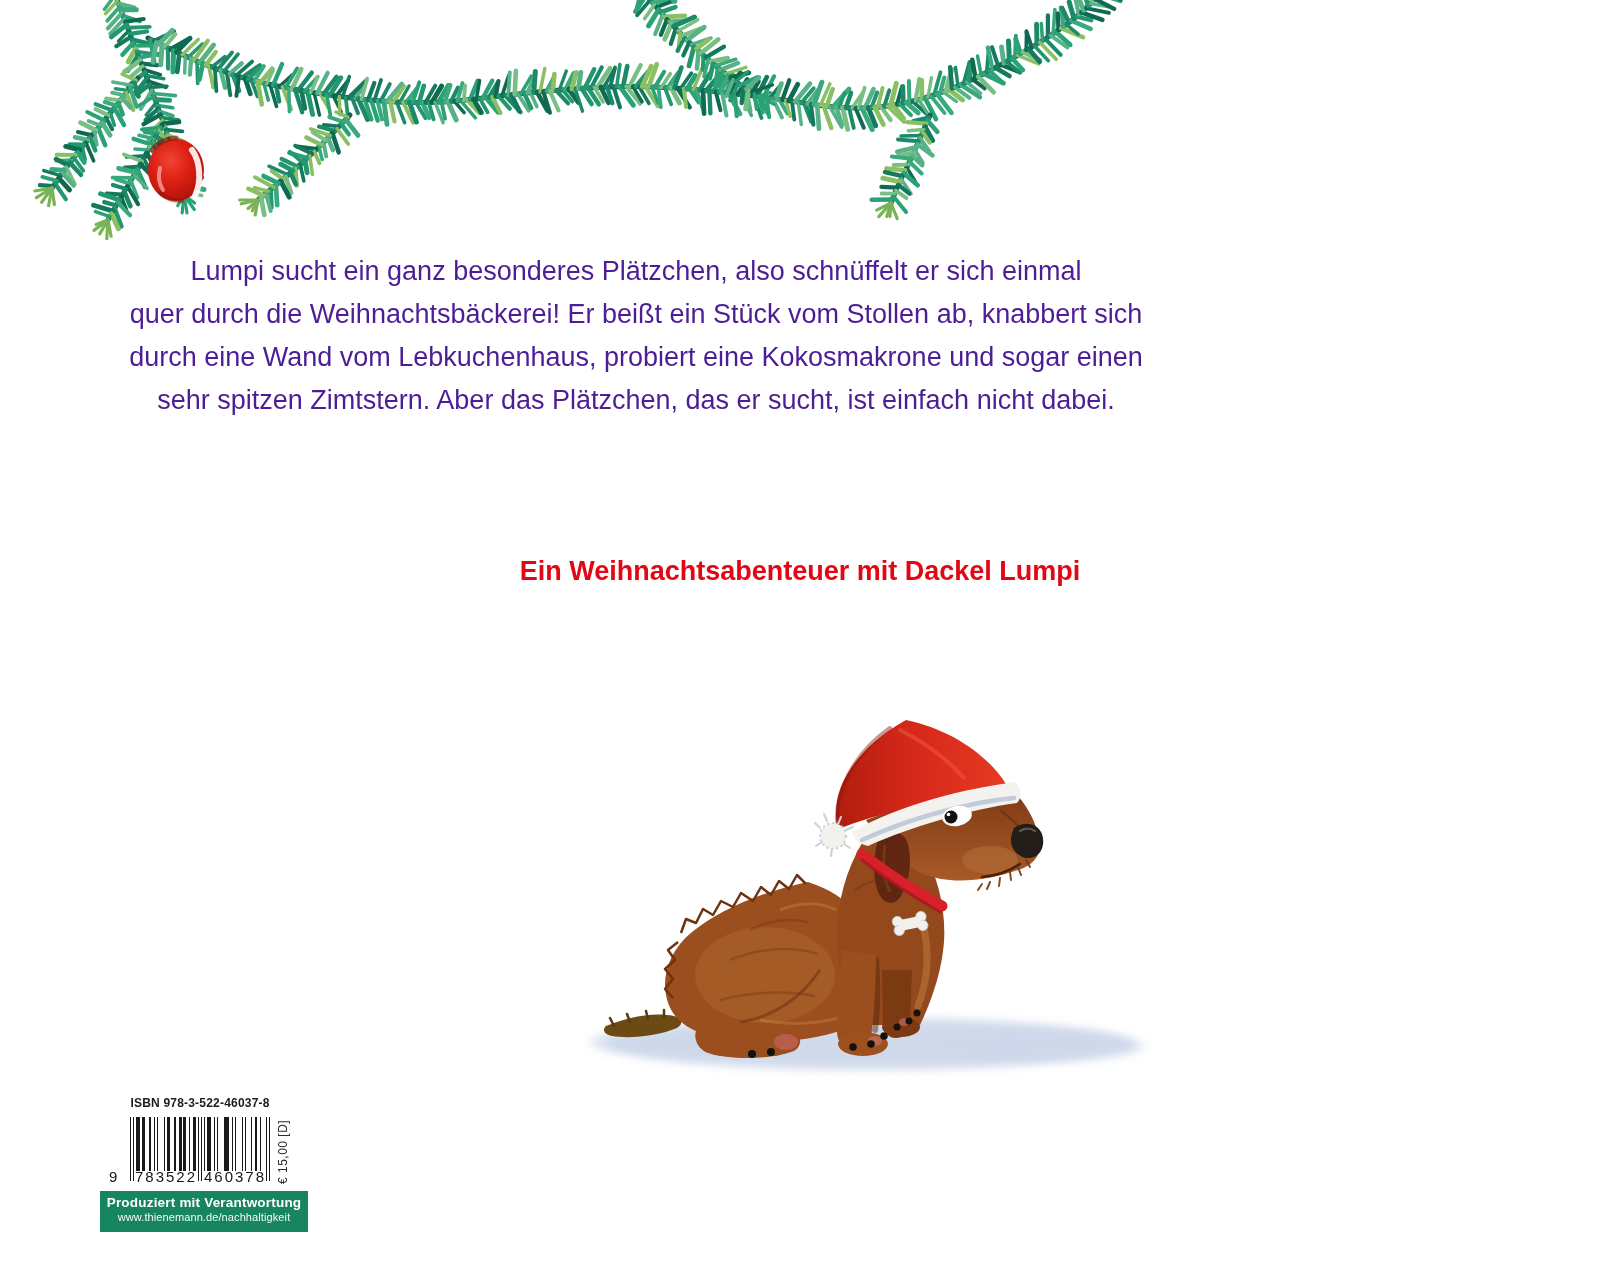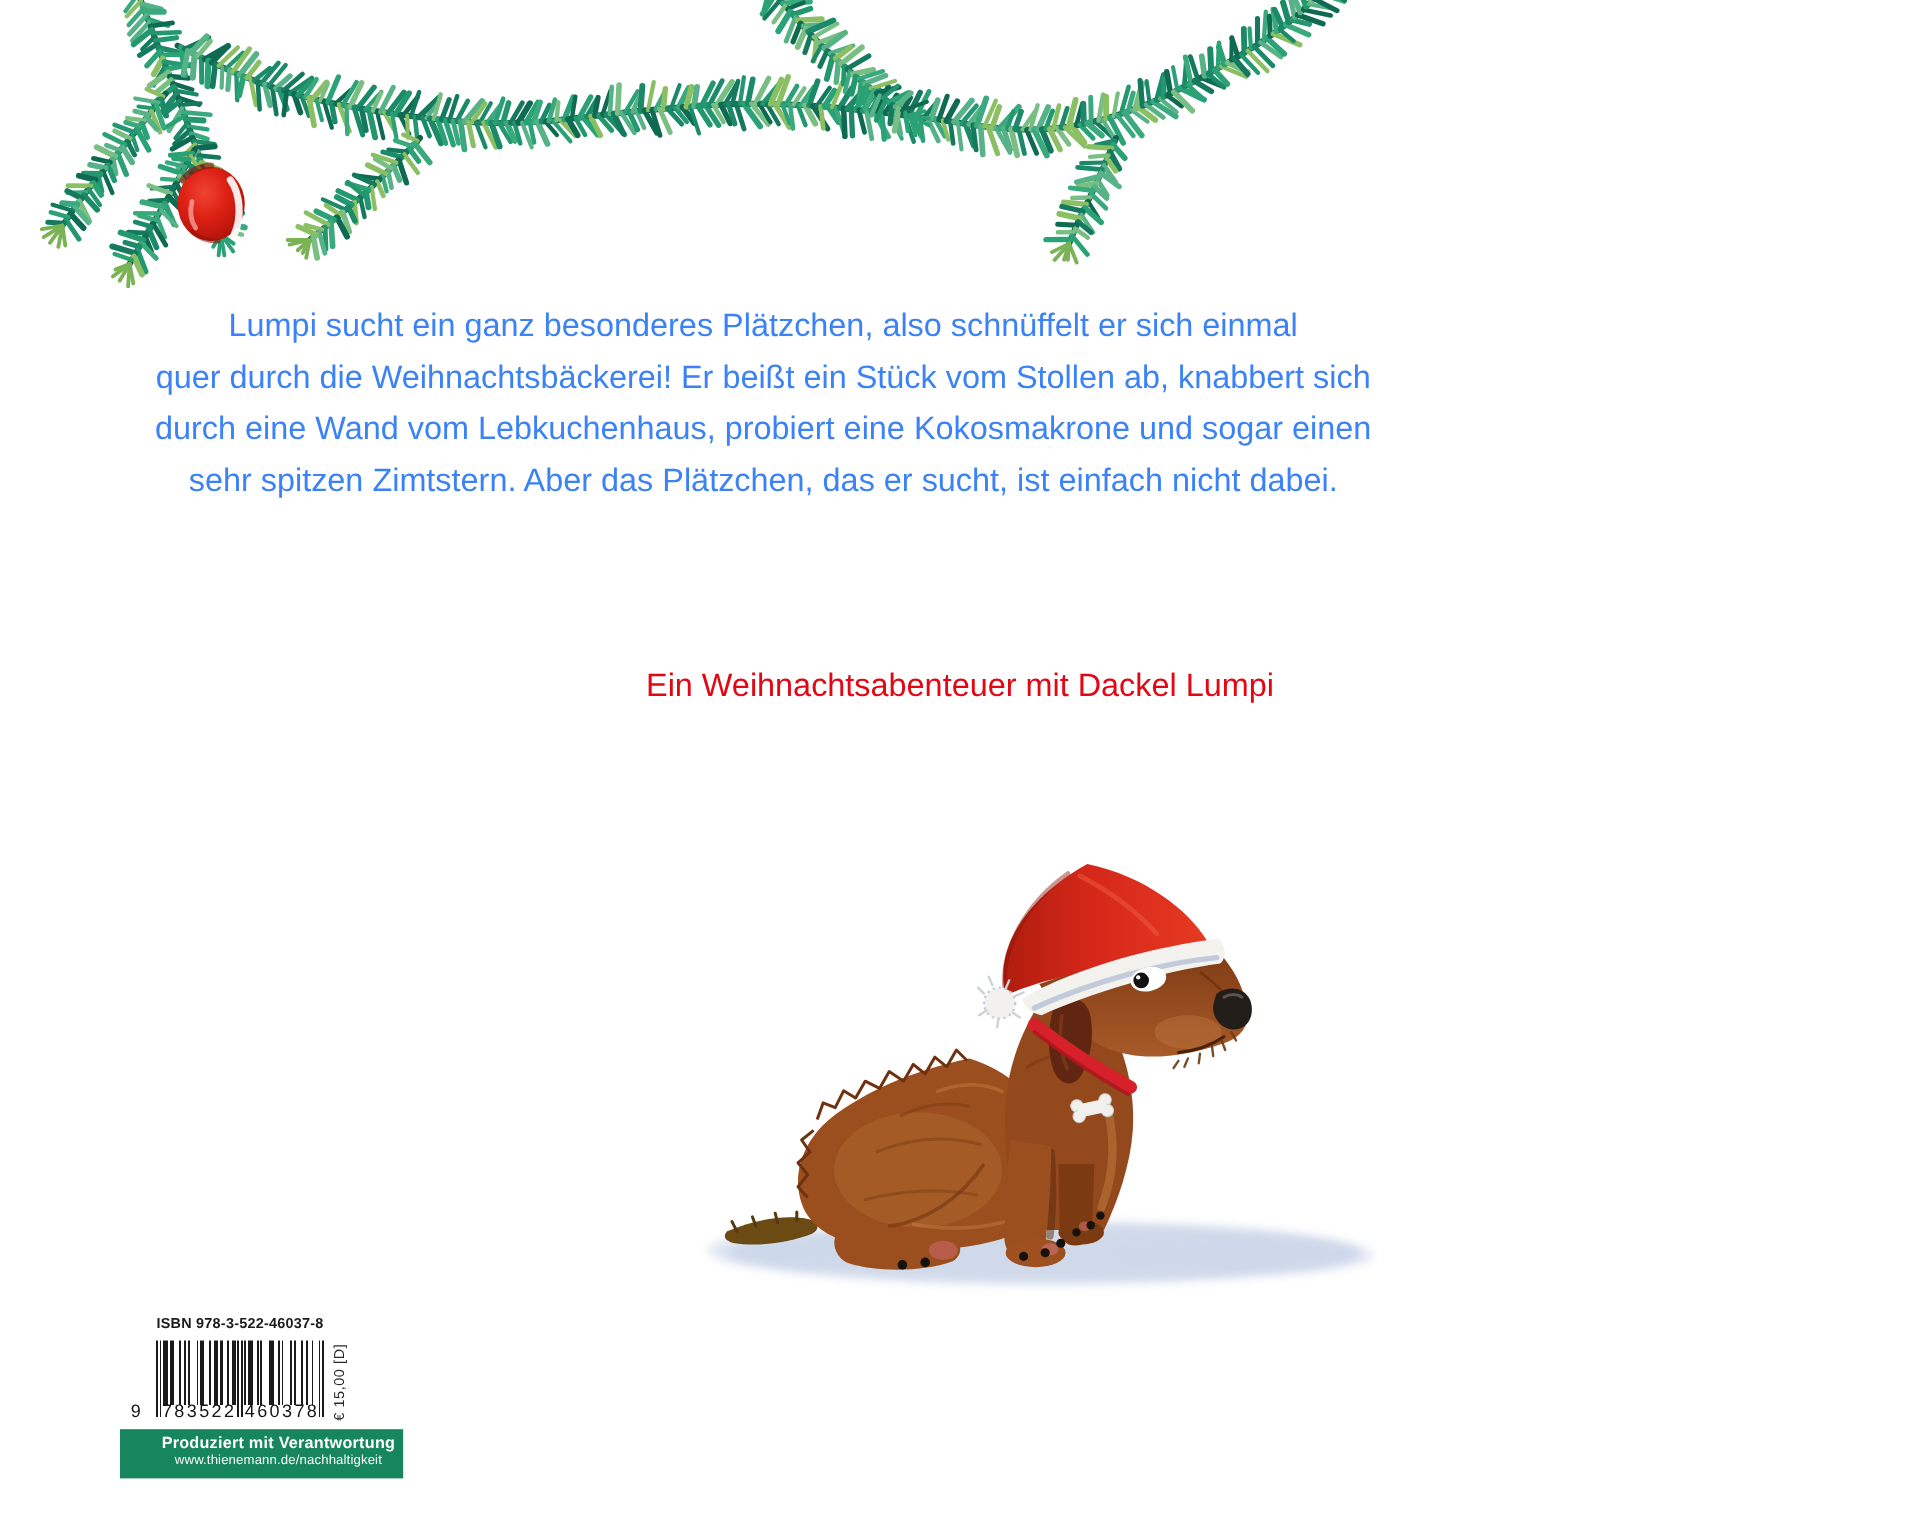--- a/index.html
+++ b/index.html
@@ -4,26 +4,26 @@
 <style>
   html,body{margin:0;padding:0;}
   body{
     width:1600px;height:1281px;position:relative;background:#ffffff;
     font-family:"Liberation Sans",sans-serif;overflow:hidden;
   }
   .page{position:absolute;inset:0;background:#fff;}
   .garland{position:absolute;left:0;top:0;}
   .blurb{
     position:absolute;left:0;top:250px;width:1272px;text-align:center;
-    color:#3b82f6;font-size:27px;line-height:43px;white-space:nowrap;
+    color:#4c1d95;font-size:27px;line-height:43px;white-space:nowrap;
   }
   .blurb p{margin:0;}
   .tagline{
     position:absolute;left:0;top:556px;width:1600px;text-align:center;
-    color:#e30613;font-size:27px;line-height:30px;white-space:nowrap;
+    color:#e30613;font-size:27px;line-height:30px;white-space:nowrap;font-weight:bold;
   }
   .dog{position:absolute;left:570px;top:670px;}
   .barcode-block{position:absolute;left:100px;top:1096px;width:210px;height:96px;}
   .isbn-label{
     position:absolute;left:6px;top:0;width:188px;text-align:center;
     font-size:12px;font-weight:bold;color:#1c1c1c;letter-spacing:.2px;white-space:nowrap;
   }
   .bars{position:absolute;left:30px;top:21px;}
   .digit-lead{position:absolute;left:9px;top:72px;font-size:15px;color:#151515;}
   .digits-left{
@@ -34,21 +34,21 @@
     position:absolute;left:104px;top:72px;width:64px;text-align:left;
     font-size:15px;color:#151515;letter-spacing:2px;white-space:nowrap;
   }
   .price{
     position:absolute;left:176px;top:20px;height:68px;
     writing-mode:vertical-rl;transform:rotate(180deg);
     font-size:12px;color:#2a2a2a;letter-spacing:.5px;white-space:nowrap;
   }
   .sustainability{
     position:absolute;left:100px;top:1191px;width:208px;height:41px;
-    background:#17855e;color:#ffffff;text-align:center;padding-left:28px;
+    background:#17855e;color:#ffffff;text-align:center;
   }
   .sustainability .s1{font-size:13.5px;font-weight:bold;margin-top:4px;letter-spacing:.2px;}
   .sustainability .s2{font-size:11px;margin-top:1px;opacity:.96;letter-spacing:.1px;}
 </style>
 </head>
 <body>
 
 <div class="page">
 
   <svg class="garland" width="1200" height="240" viewBox="0 0 1200 240">

